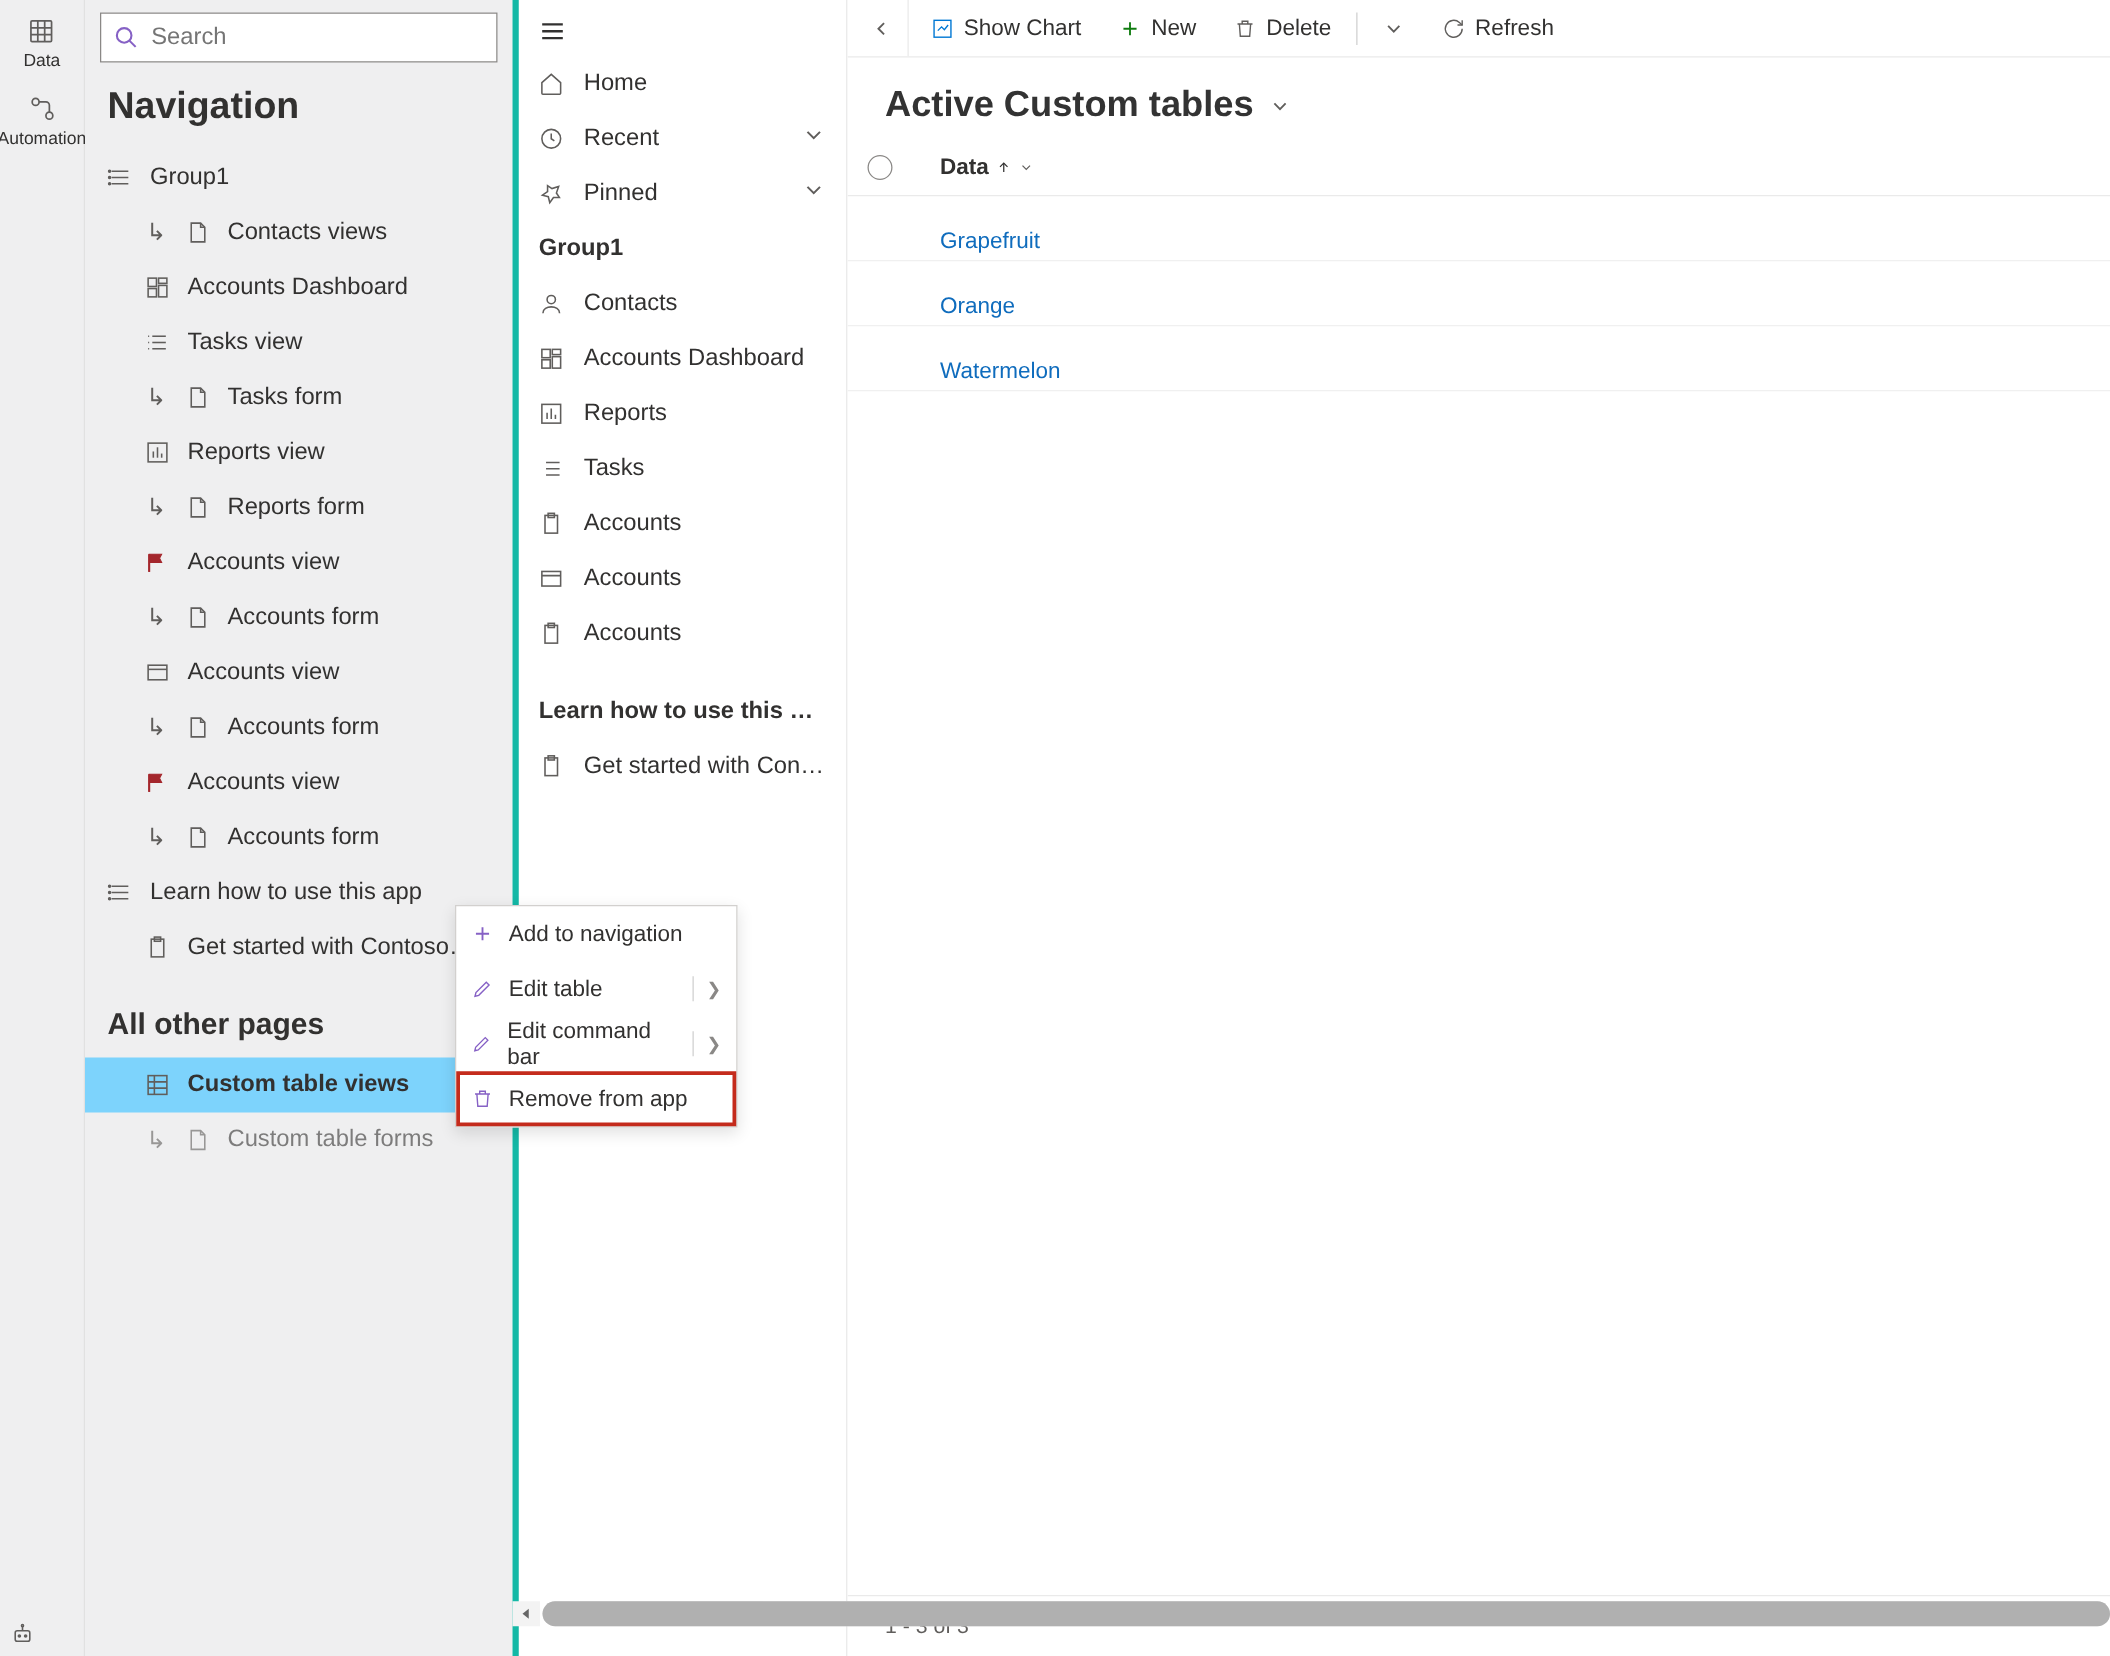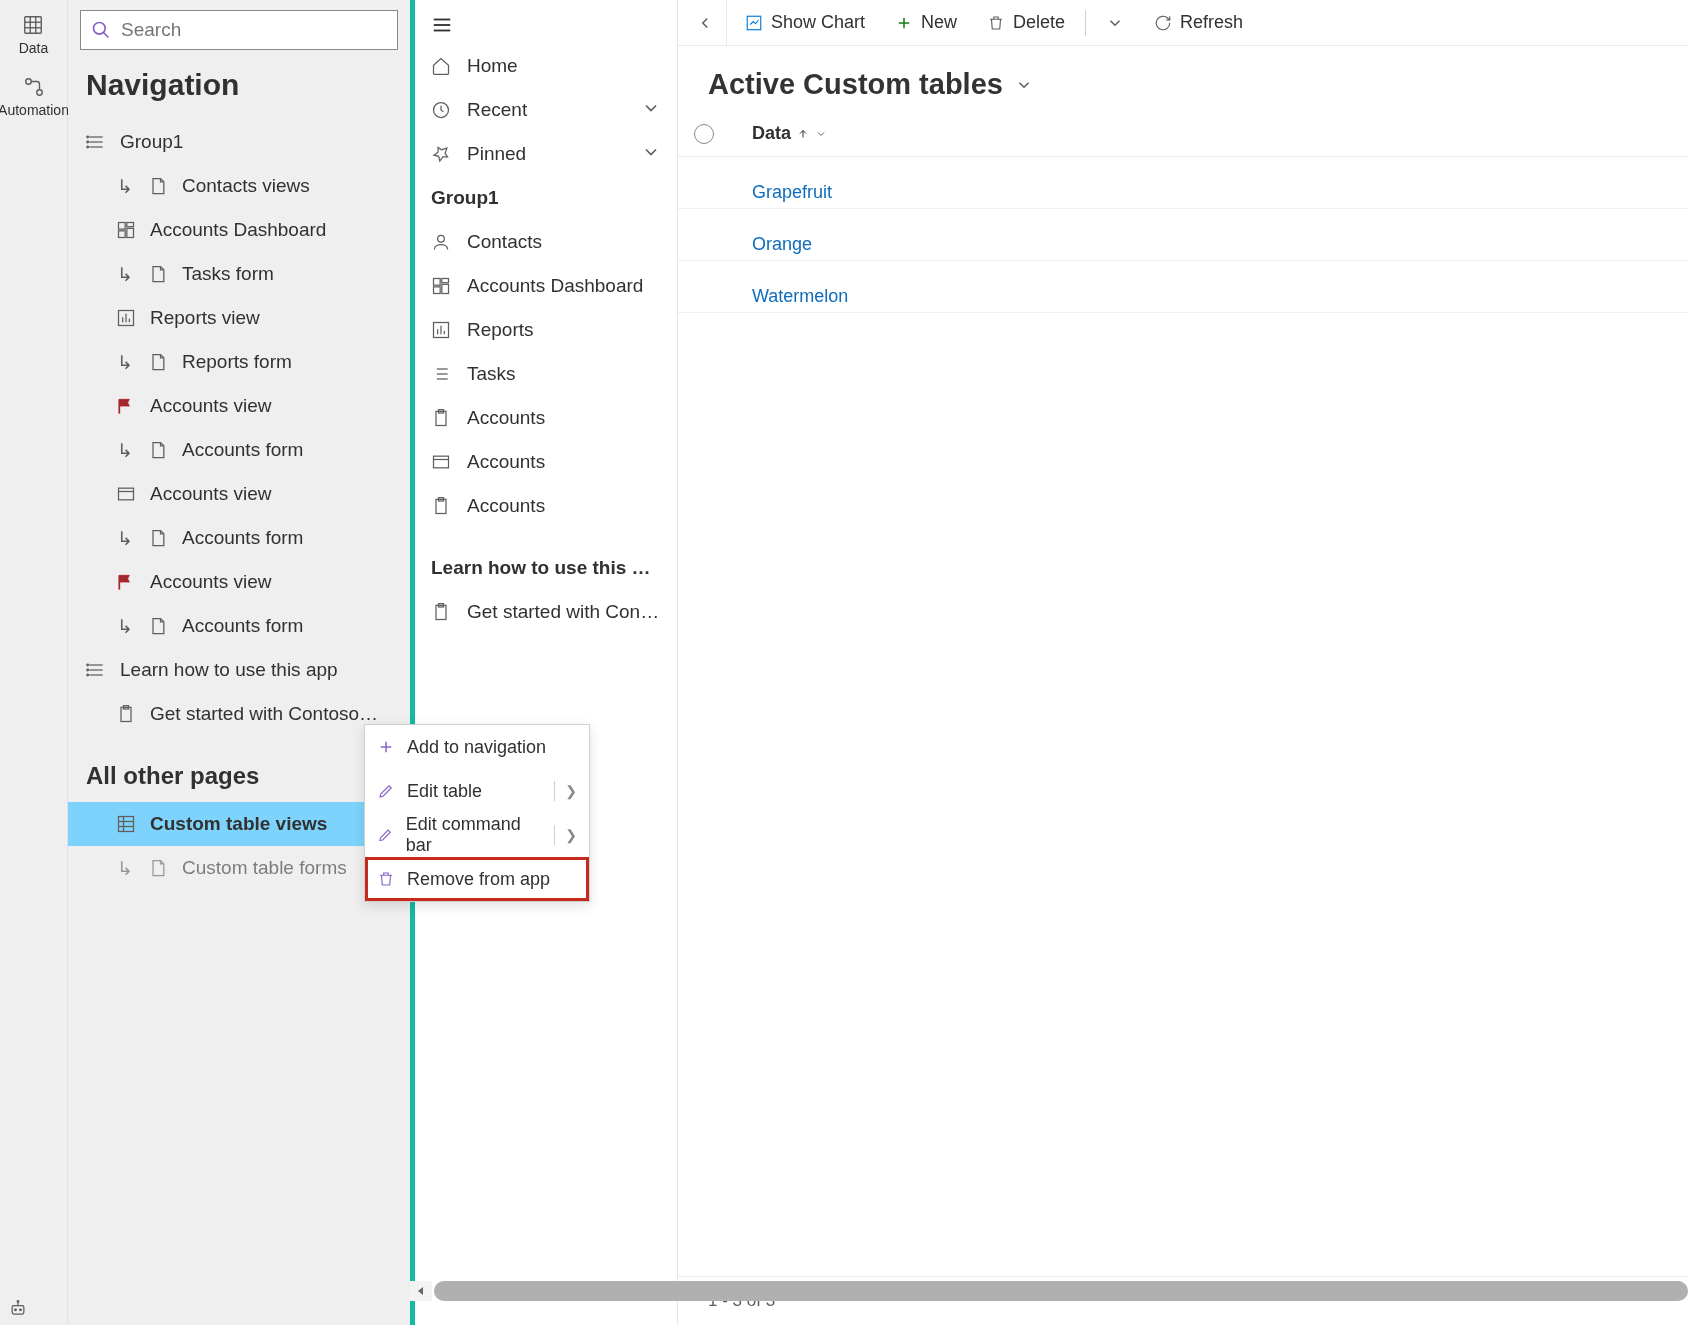--- a/index.html
+++ b/index.html
@@ -143,20 +143,33 @@
             <svg viewBox="0 0 24 24" fill="none" stroke="#605e5c" stroke-width="1.5">
               <rect x="3" y="3" width="8" height="8"></rect>
               <rect x="13" y="3" width="8" height="5"></rect>
               <rect x="13" y="10" width="8" height="11"></rect>
               <rect x="3" y="13" width="8" height="8"></rect>
             </svg>
           </span>
         <span>Accounts Dashboard</span>
       </div>
       <div class="tree-row sub">
+        <span class="ic">
+            <svg viewBox="0 0 24 24" fill="none" stroke="#605e5c" stroke-width="1.5">
+              <line x1="7" y1="6" x2="20" y2="6"></line>
+              <line x1="7" y1="12" x2="20" y2="12"></line>
+              <line x1="7" y1="18" x2="20" y2="18"></line>
+              <line x1="3" y1="6" x2="4" y2="6"></line>
+              <line x1="3" y1="12" x2="4" y2="12"></line>
+              <line x1="3" y1="18" x2="4" y2="18"></line>
+            </svg>
+          </span>
+        <span>Tasks view</span>
+      </div>
+      <div class="tree-row sub">
         <span class="ind">↳</span>
         <span class="ic">
             <svg viewBox="0 0 24 24" fill="none" stroke="#605e5c" stroke-width="1.5">
               <path d="M6 3h9l4 4v14H6z"></path>
               <path d="M15 3v4h4"></path>
             </svg>
           </span>
         <span>Tasks form</span>
       </div>
       <div class="tree-row sub">

